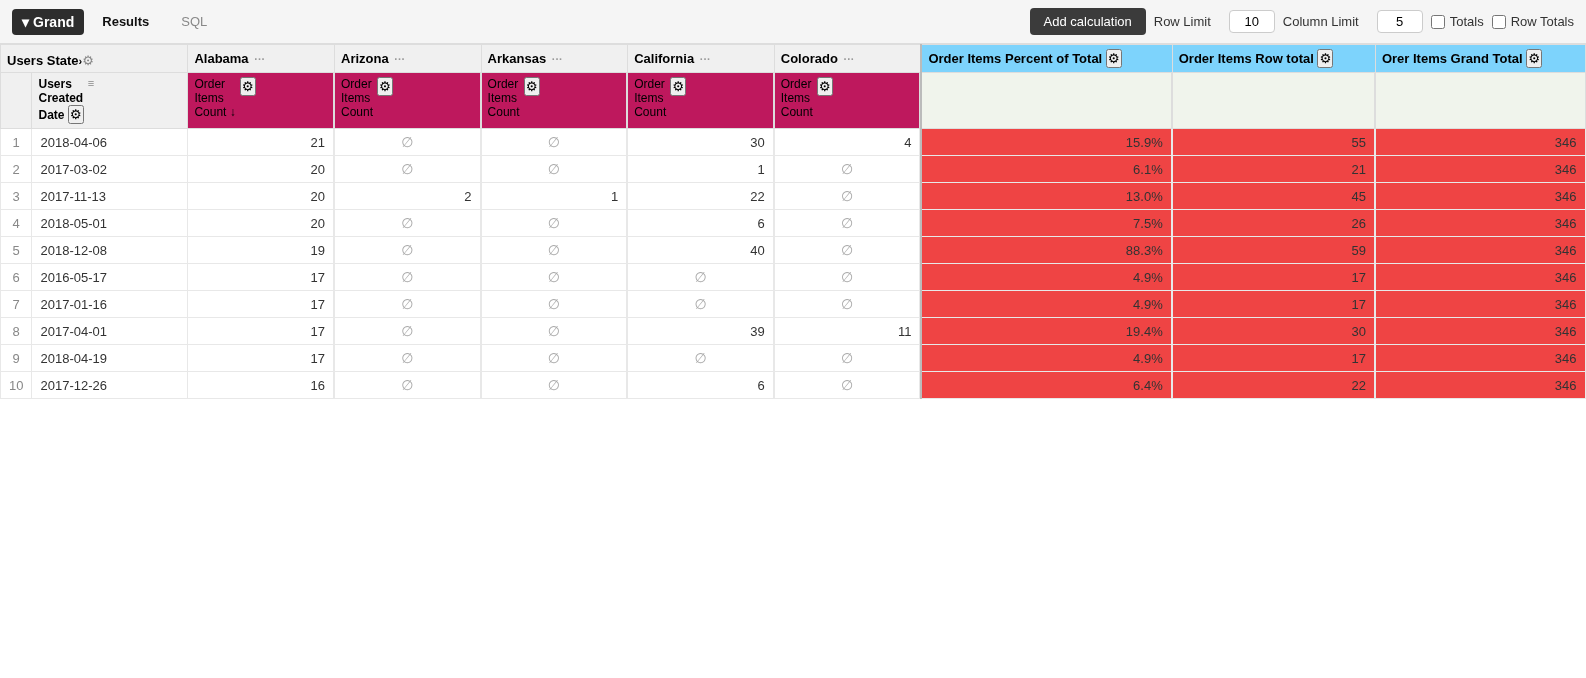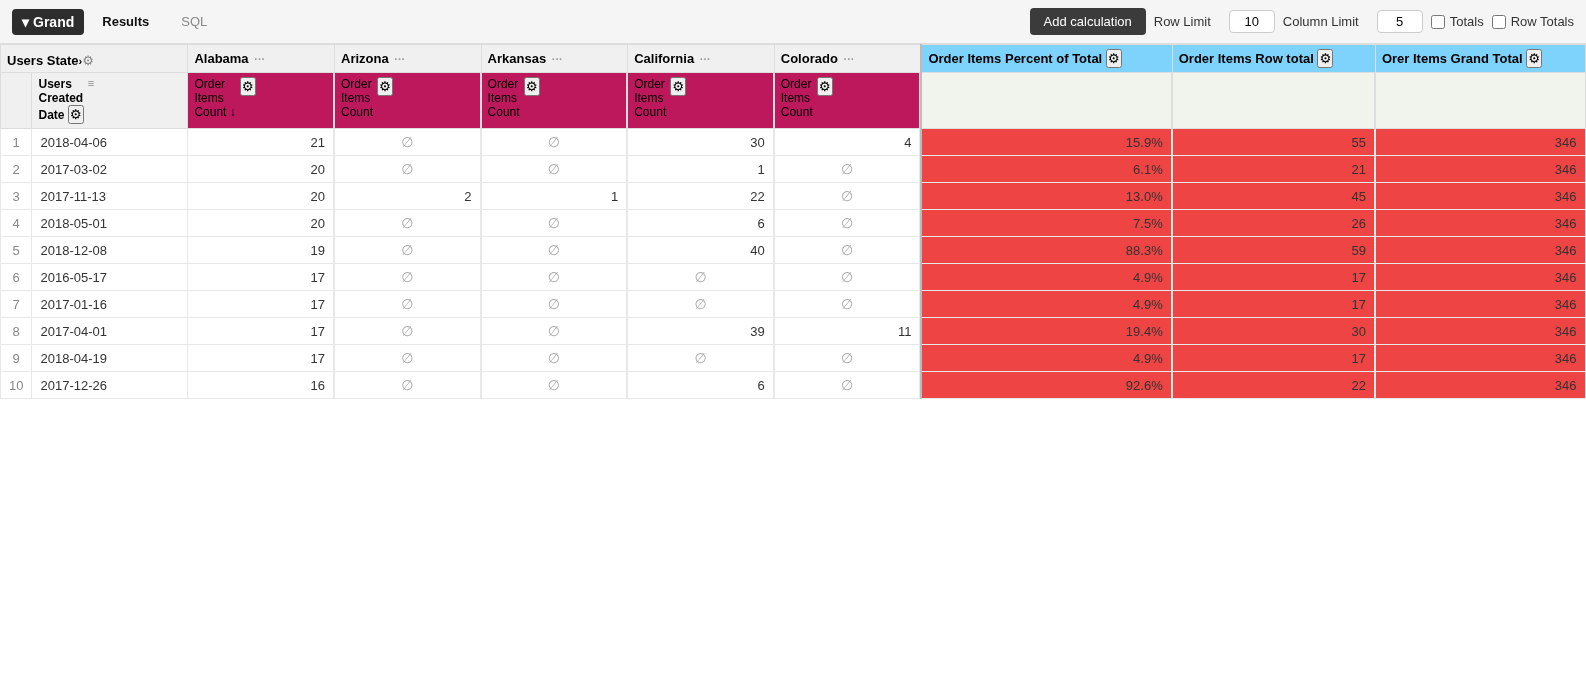--- a/index.html
+++ b/index.html
@@ -424,21 +424,21 @@
     <td class="num-cell">16</td>
     <td style="width:0;padding:0;border:none;"></td>
     <td class="null-cell">∅</td>
     <td style="width:0;padding:0;border:none;"></td>
     <td class="null-cell">∅</td>
     <td style="width:0;padding:0;border:none;"></td>
     <td class="num-cell">6</td>
     <td style="width:0;padding:0;border:none;"></td>
     <td class="null-cell">∅</td>
     <td style="width:0;padding:0;border:none;"></td>
-    <td class="pct-cell row-total-cell col-divider">92.6%</td>
+    <td class="pct-cell row-total-cell col-divider">6.4%</td>
     <td style="width:0;padding:0;border:none;"></td>
     <td class="row-total-cell">22</td>
     <td style="width:0;padding:0;border:none;"></td>
     <td class="row-total-cell">346</td>
     <td style="width:0;padding:0;border:none;"></td>
   </tr>
       </tbody>
   </table>
 </div>
 

